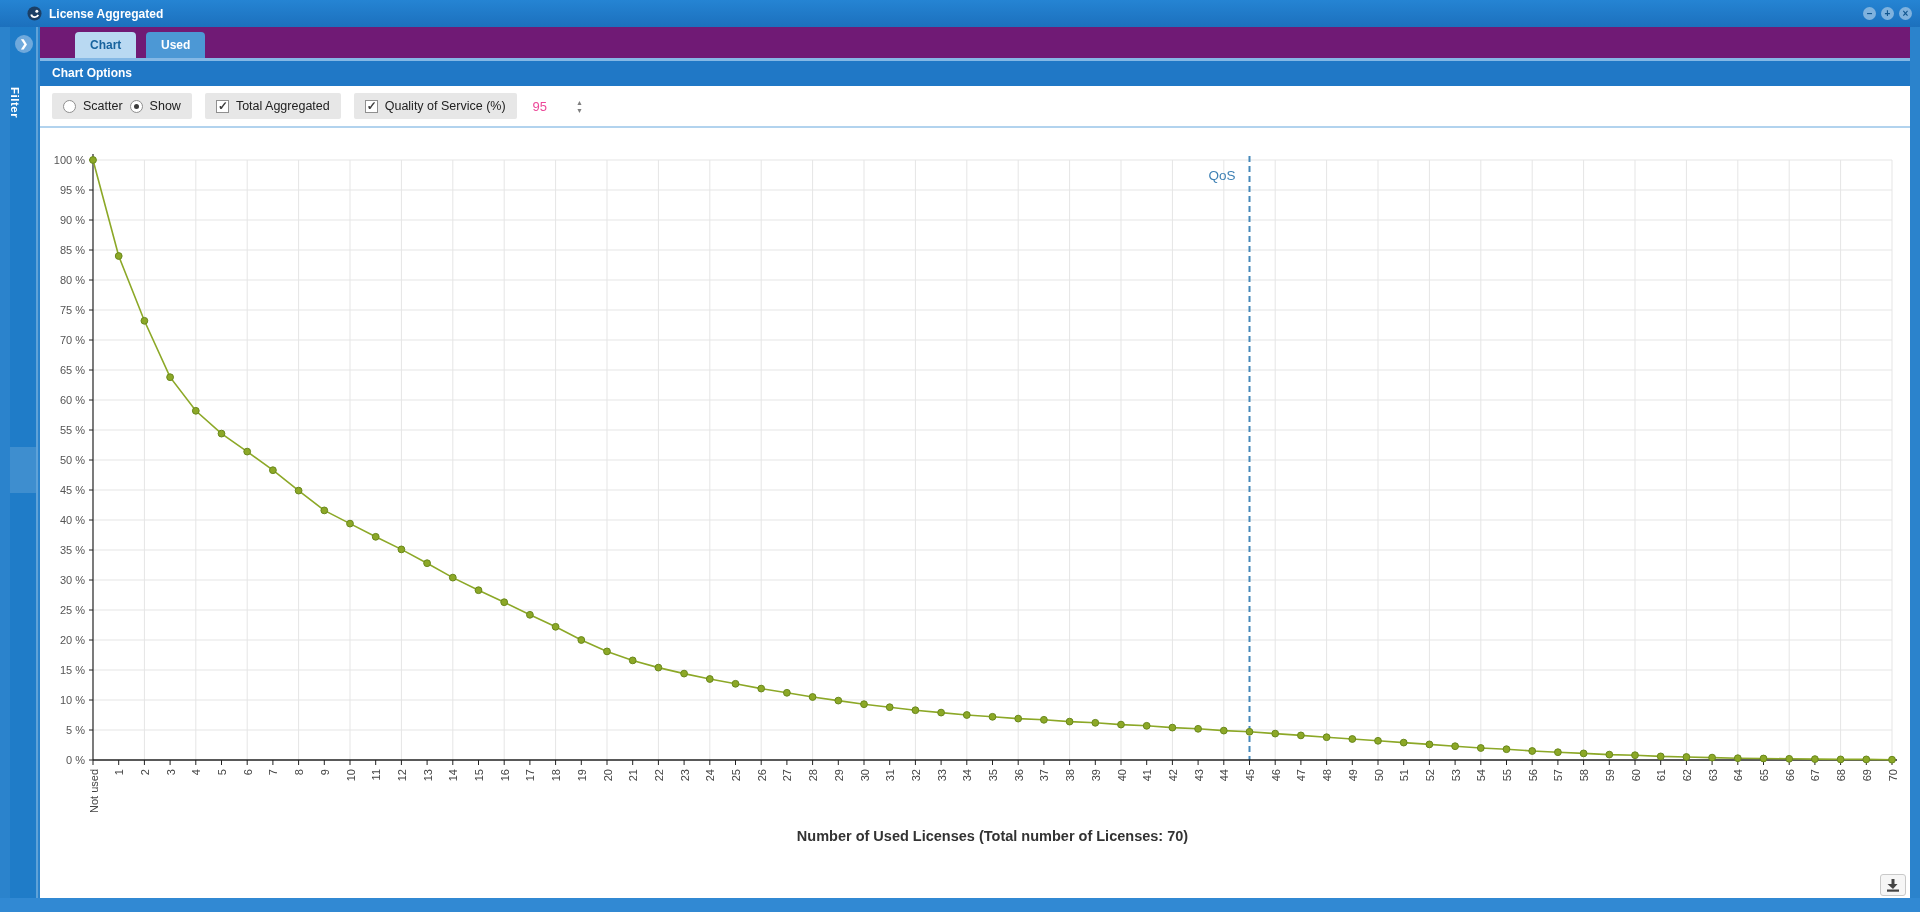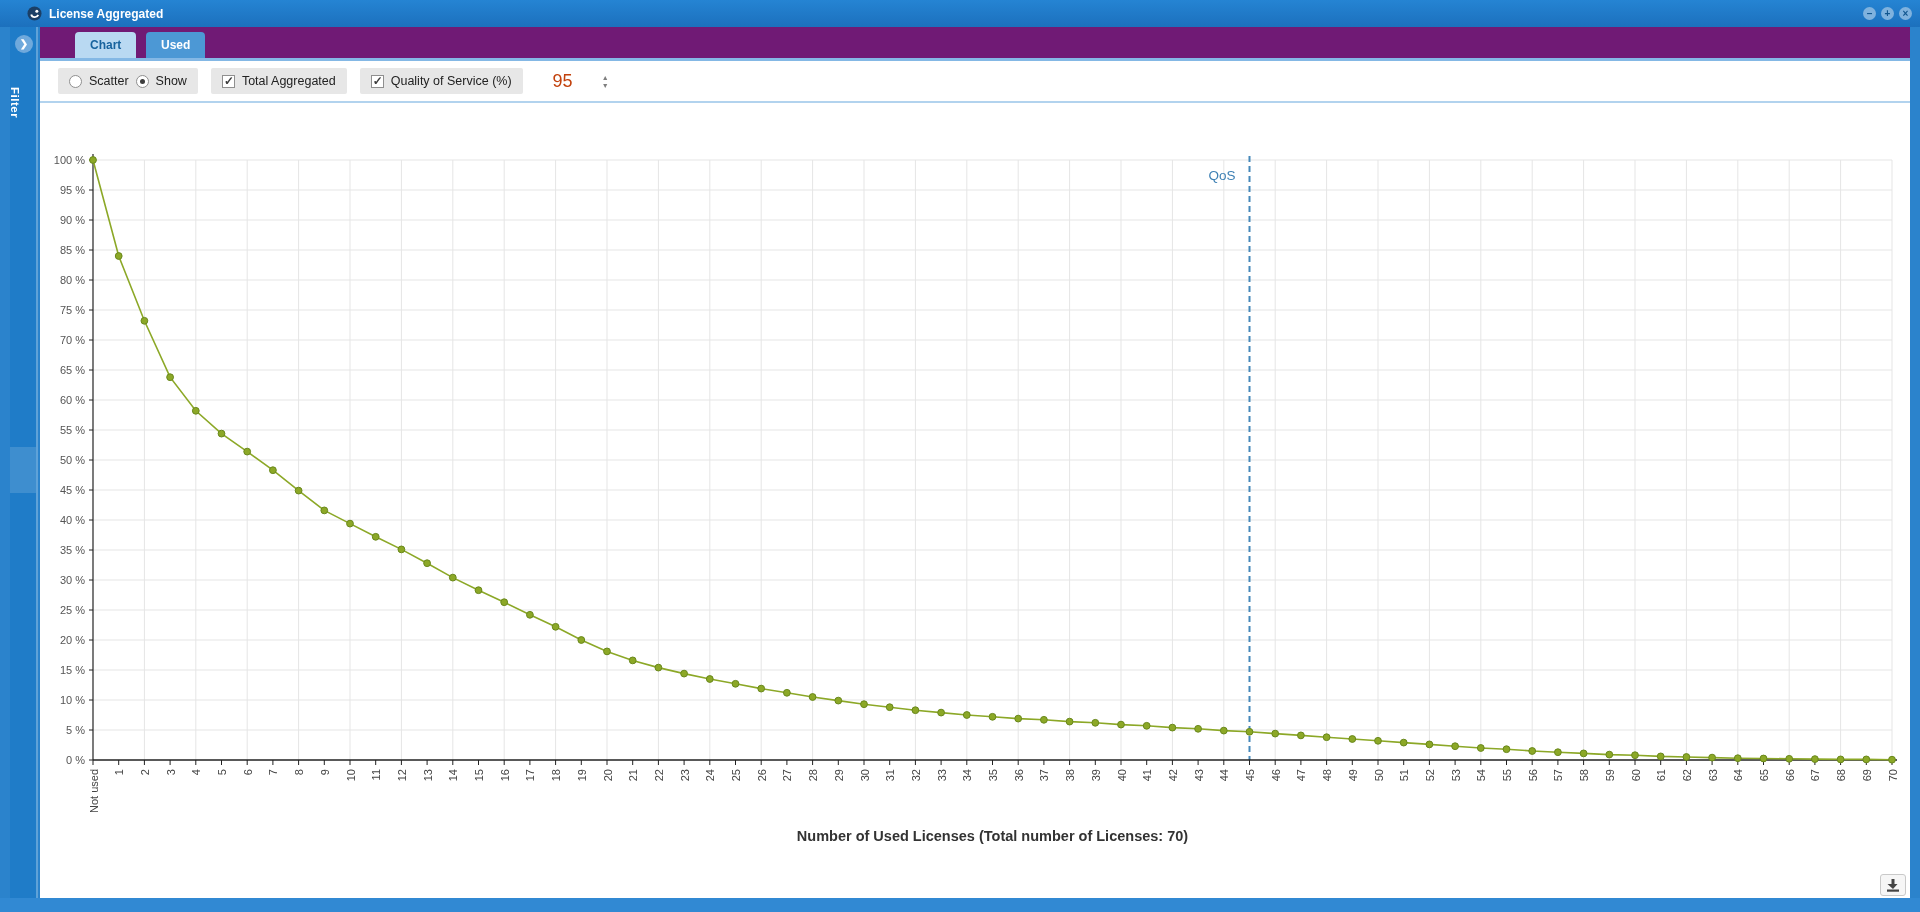--- a/index.html
+++ b/index.html
@@ -28,33 +28,33 @@
   .content { position:absolute; left:40px; top:27px; width:1870px; height:871px; background:#fff; }
   .tabstrip { position:relative; height:31px; background:#701a75; }
   .tab { position:absolute; bottom:0; height:26px; line-height:26px; padding:0 15px;
     border-radius:4px 4px 0 0; font-size:12px; font-weight:bold; cursor:pointer; }
   .tab.active { left:35px; background:#b9d9f2; color:#17639e; }
   .tab.inactive { left:106px; background:#4c98d5; color:#ffffff; }
   .tabline { height:3px; background:#84b8e5; }
   .optheader { height:25px; background:#2078c6; color:#fff; font-size:12px; font-weight:bold;
     line-height:25px; padding-left:12px; }
   .optrow { height:42px; background:#fff; border-bottom:2px solid #b2d3ee;
-    display:flex; align-items:center; padding-left:18px; gap:13px; }
+    display:flex; align-items:center; padding-left:12px; gap:13px; }
   .optgroup { background:#e7e7e7; border-radius:2px; height:26px; display:inline-flex;
     align-items:center; padding:0 11px; gap:7px; font-size:12.5px; color:#222; }
   .radio { width:13px; height:13px; border-radius:50%; border:1px solid #8f8f8f; background:#fff;
     position:relative; cursor:pointer; flex:0 0 auto; }
   .radio.sel::after { content:''; position:absolute; left:3px; top:3px; width:5px; height:5px;
     border-radius:50%; background:#3c3c3c; }
   .checkbox { width:13px; height:13px; border:1px solid #8f8f8f; background:#fff; position:relative;
     cursor:pointer; flex:0 0 auto; }
   .checkbox.checked::after { content:'\2713'; position:absolute; left:1px; top:-2px; font-size:12px;
     font-weight:bold; color:#3c3c3c; }
   .opt-label { cursor:pointer; }
-  .qos-value { font-size:18px; color:#c2410c; margin-left:17px; }
+  .qos-value { font-size:13px; color:#ec4899; margin-left:3px; }
   .spinner { display:flex; flex-direction:column; margin-left:16px; gap:3px; }
   .spinner span { font-size:7px; line-height:5px; color:#7f7f7f; cursor:pointer; }
 
   .chart-wrap { position:absolute; left:0; top:101px; width:1870px; height:745px; }
 
   
   .dl-btn { position:absolute; left:1880px; top:874px; width:26px; height:22px; background:#f6f6f6;
     border:1px solid #c9c9c9; border-radius:3px; display:flex; align-items:center; justify-content:center; cursor:pointer; }
   .bottom-strip { position:absolute; left:0; top:898px; width:1920px; height:14px; background:#3189d3; }
 </style>
@@ -80,20 +80,21 @@
   <span class="filter-label">Filter</span>
   <div class="filter-handle"></div>
 </div>
 
 <div class="content">
   <div class="tabstrip">
     <div class="tab active">Chart</div>
     <div class="tab inactive">Used</div>
   </div>
   <div class="tabline"></div>
+  <div class="optheader">Chart Options</div>
 
   <div class="optrow">
     <div class="optgroup">
       <span class="radio" id="radio-scatter"></span>
       <span class="opt-label">Scatter</span>
       <span class="radio sel" id="radio-line"></span>
       <span class="opt-label">Show</span>
     </div>
     <div class="optgroup">
       <span class="checkbox checked" id="cb-aggregated"></span>

